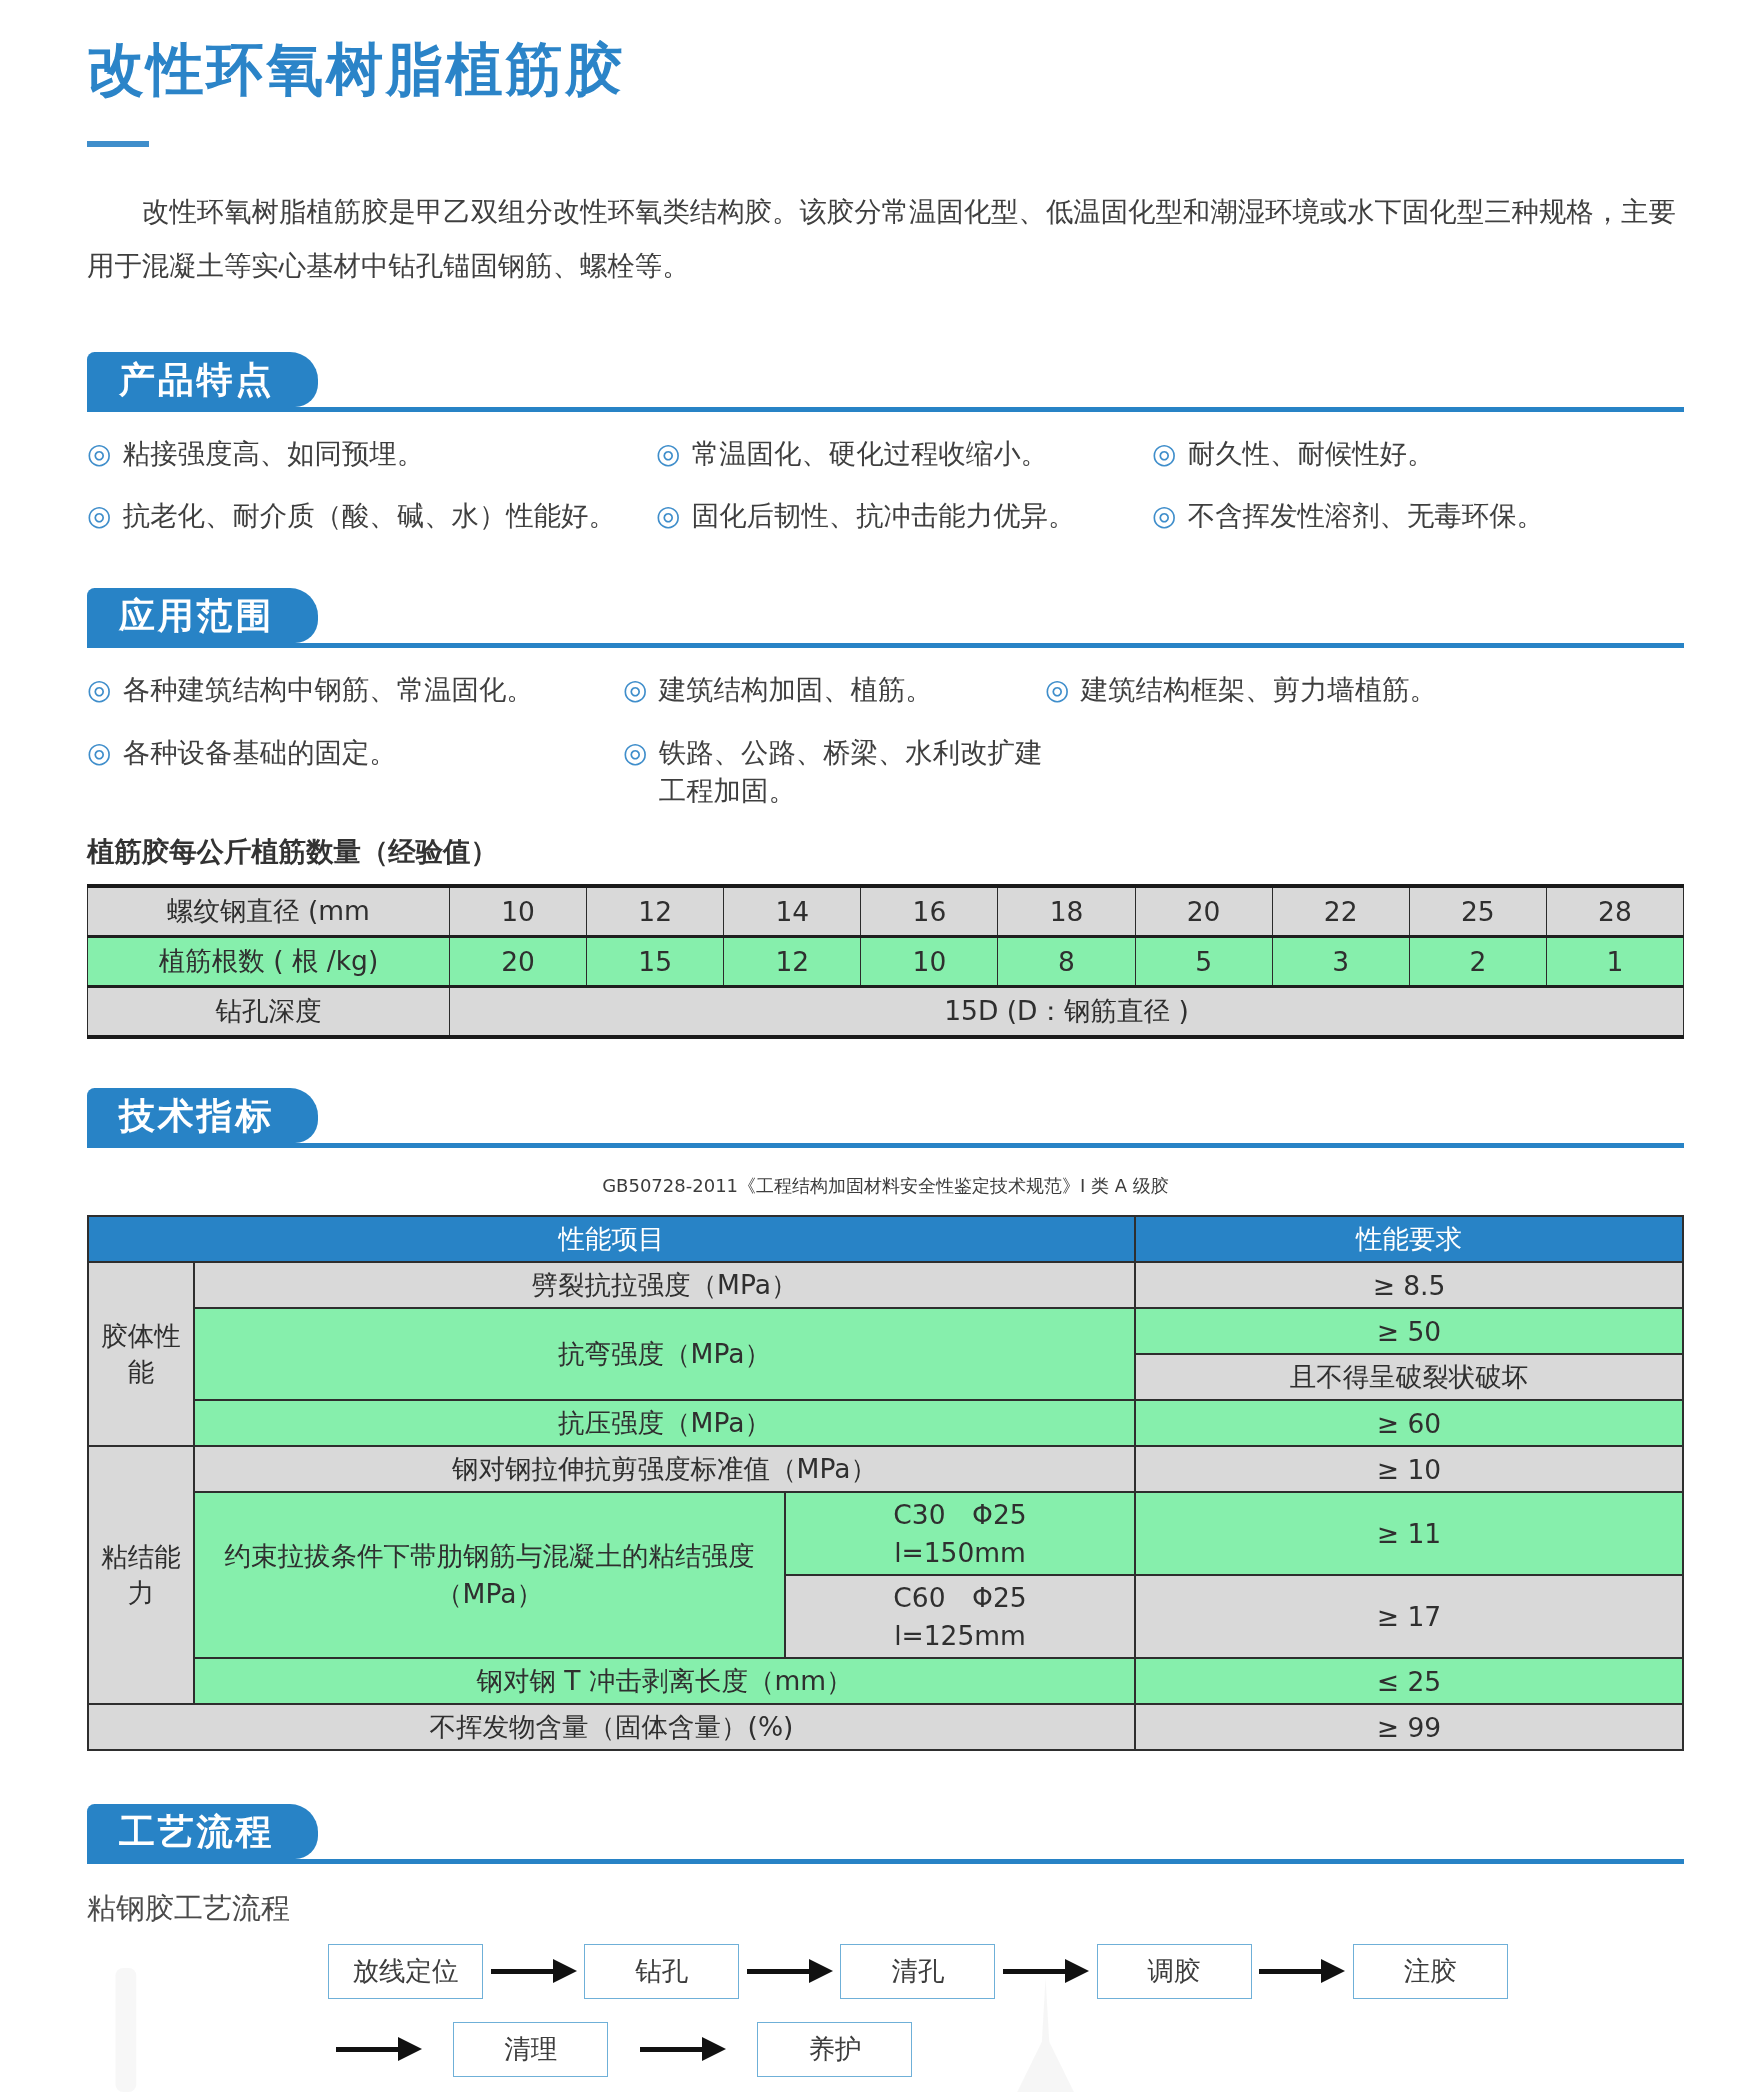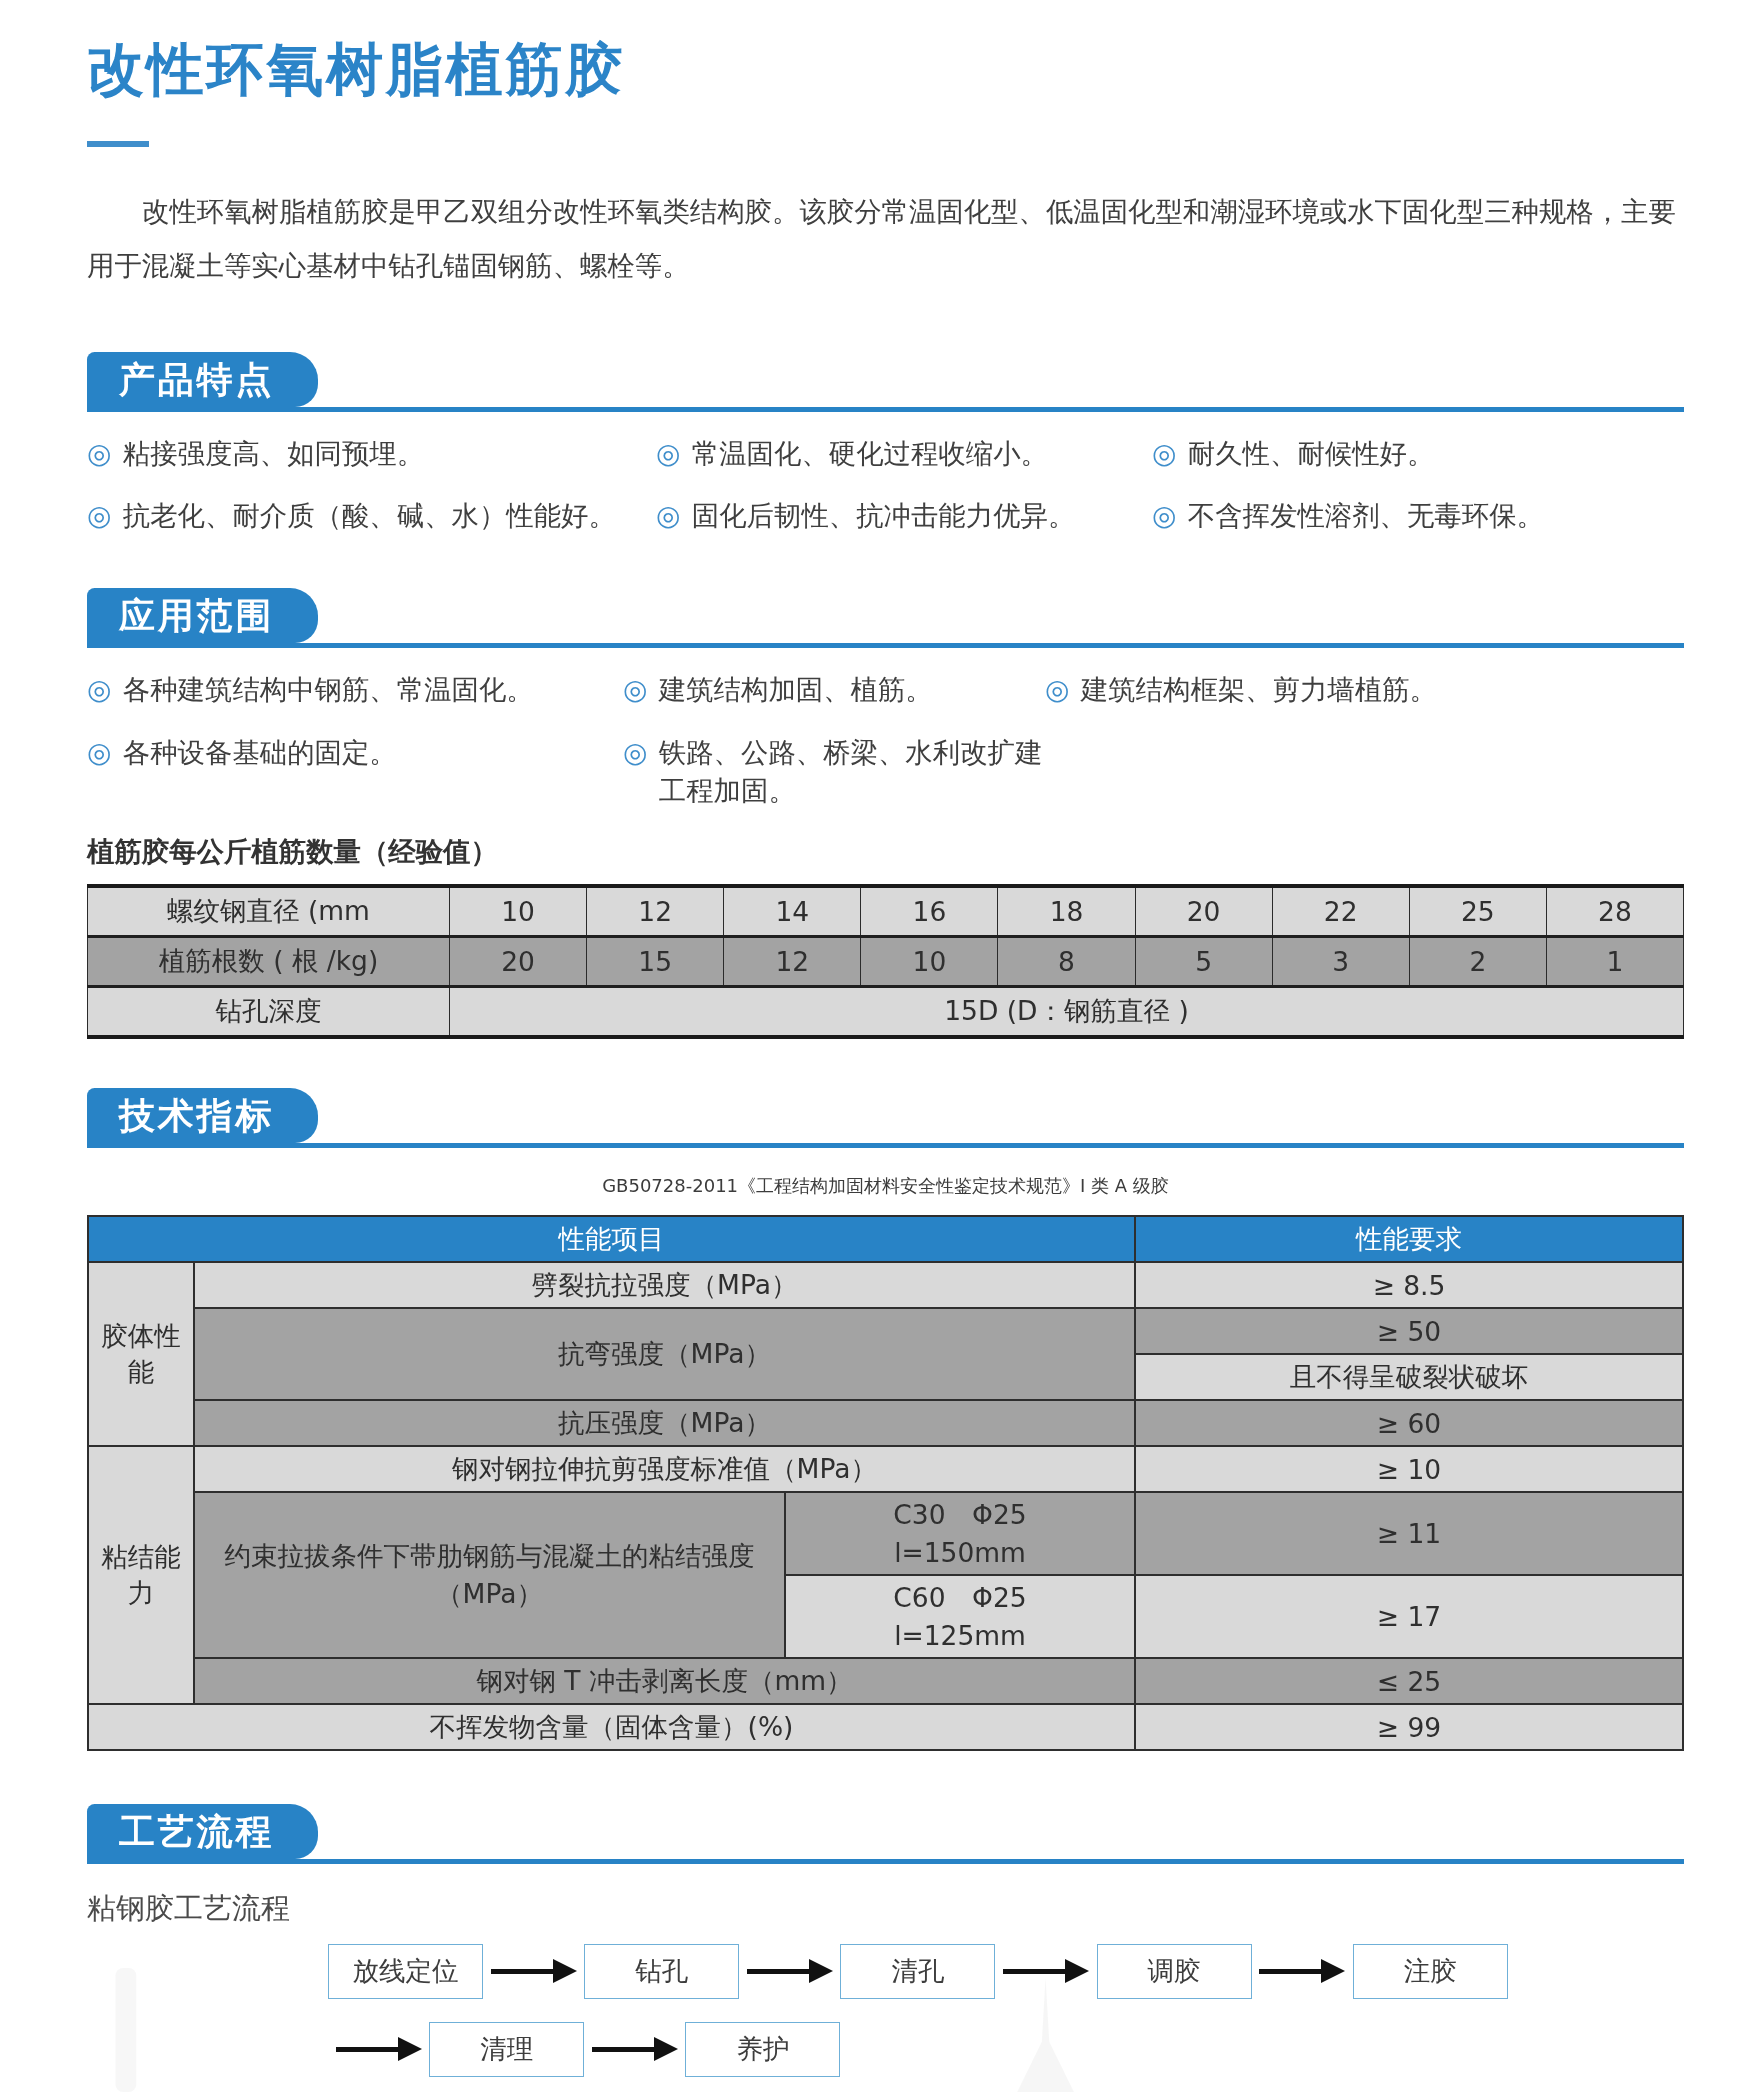--- a/index.html
+++ b/index.html
@@ -37,37 +37,37 @@
   .bullet{color:#3f8ecb;margin-right:11.4px;font-size:28px;line-height:38px;}
 
   
   .rebar-title{margin-top:24.6px;font-size:27.4px;font-weight:bold;color:#333;}
   table{border-collapse:collapse;}
   .rebar-table{width:100%;margin-top:13.2px;text-align:center;font-size:26.5px;color:#2f2f2f;table-layout:fixed;}
   .rebar-table td{border:1.9px solid #2b2b2b;height:45px;}
   .rebar-table tr{border-top:3.8px solid #1f1f1f;}
   .rebar-table{border-top:4.7px solid #1a1a1a;border-bottom:4.7px solid #1a1a1a;}
   .gray{background:#d9d9d9;}
-  .white{background:#a3a3a3;margin-top:16px;}
+  .white{background:#86efac;margin-top:16px;}
 
   
   .standard-line{margin-top:26.5px;text-align:center;font-size:18px;color:#3c3c3c;}
   .tech-table{width:100%;margin-top:17px;text-align:center;font-size:26.5px;color:#2f2f2f;table-layout:fixed;border:2.8px solid #2e2e2e;padding-left:40px;}
   .tech-table th,.tech-table td{border:2.8px solid #2e2e2e;padding:0 5.7px;}
   .tech-table th{background:#2883c6;color:#ffffff;font-weight:normal;height:44px;}
   .tech-table td{height:44px;}
   .tech-table tr.tall td{height:81px;}
   .cond div{line-height:38px;}
   .groupcell{width:106px;}
   .plabel div{line-height:38px;}
 
   
   .process-subtitle{margin-top:24.6px;font-size:29px;color:#4a4a4a;}
   .flow-row{display:flex;align-items:center;margin-left:241px;margin-top:15px;}
-  .flow-row2{margin-top:23px;}
+  .flow-row2{margin-top:23px;gap:24px;}
   .flow-box{
     box-sizing:border-box;min-width:155px;height:55px;line-height:51px;padding:0 14px;
     border:1.9px solid #6fb0d8;background:#fff;text-align:center;font-size:26.5px;color:#3d3d3d;
   }
   .flow-arrow{display:flex;align-items:center;margin:0 7.6px;}
   .flow-arrow .shaft{width:62px;height:4.7px;background:#111;}
   .flow-arrow .head{width:0;height:0;border-left:24.6px solid #111;border-top:12.3px solid transparent;border-bottom:12.3px solid transparent;}
 
   
   .watermark{position:absolute;left:0;top:0;width:100%;height:100%;pointer-events:none;}

